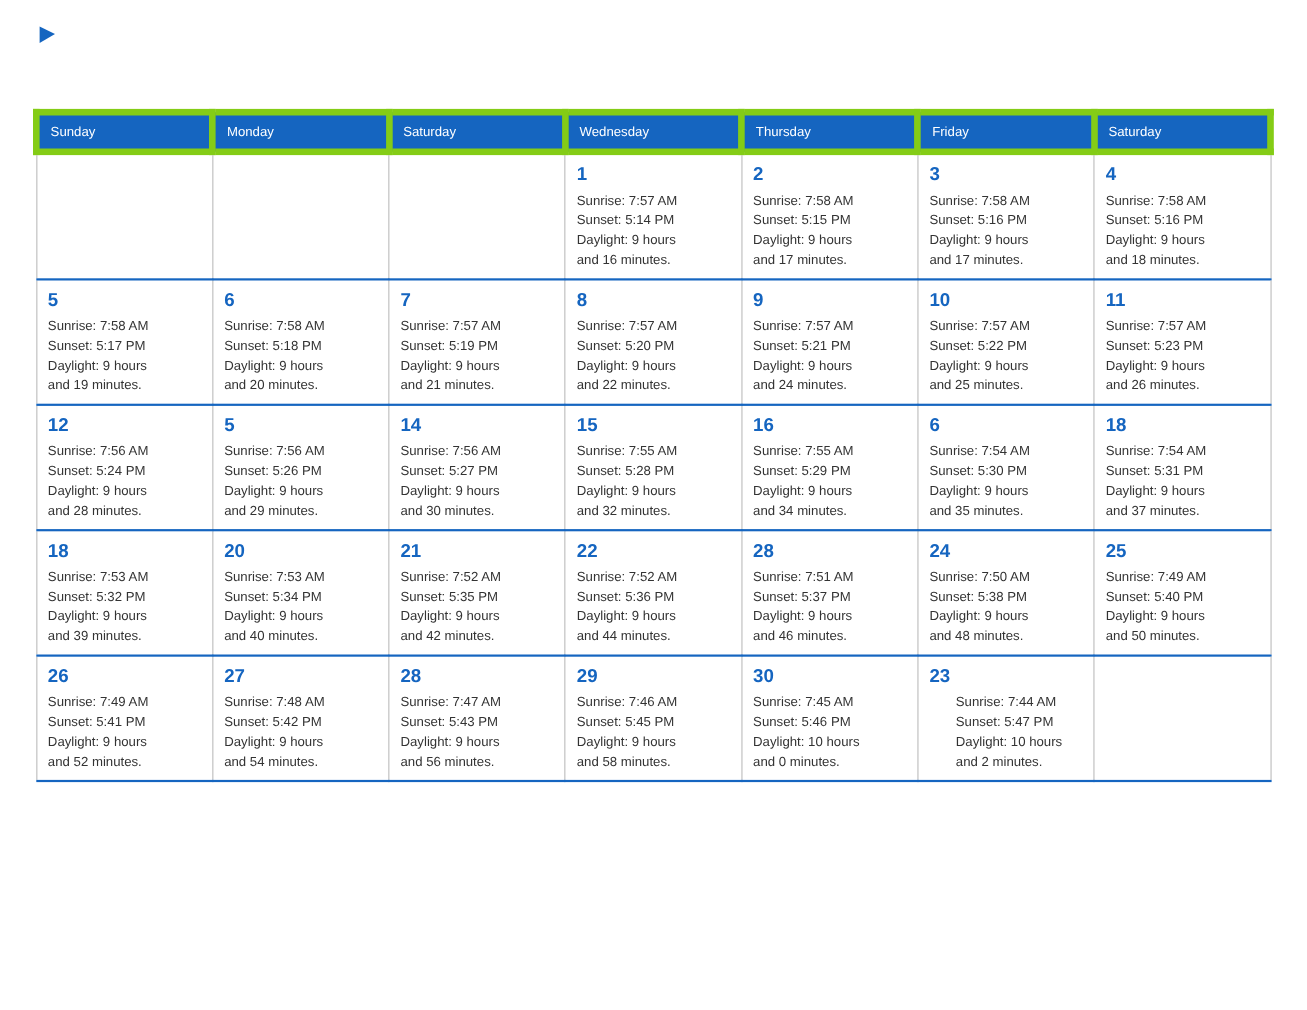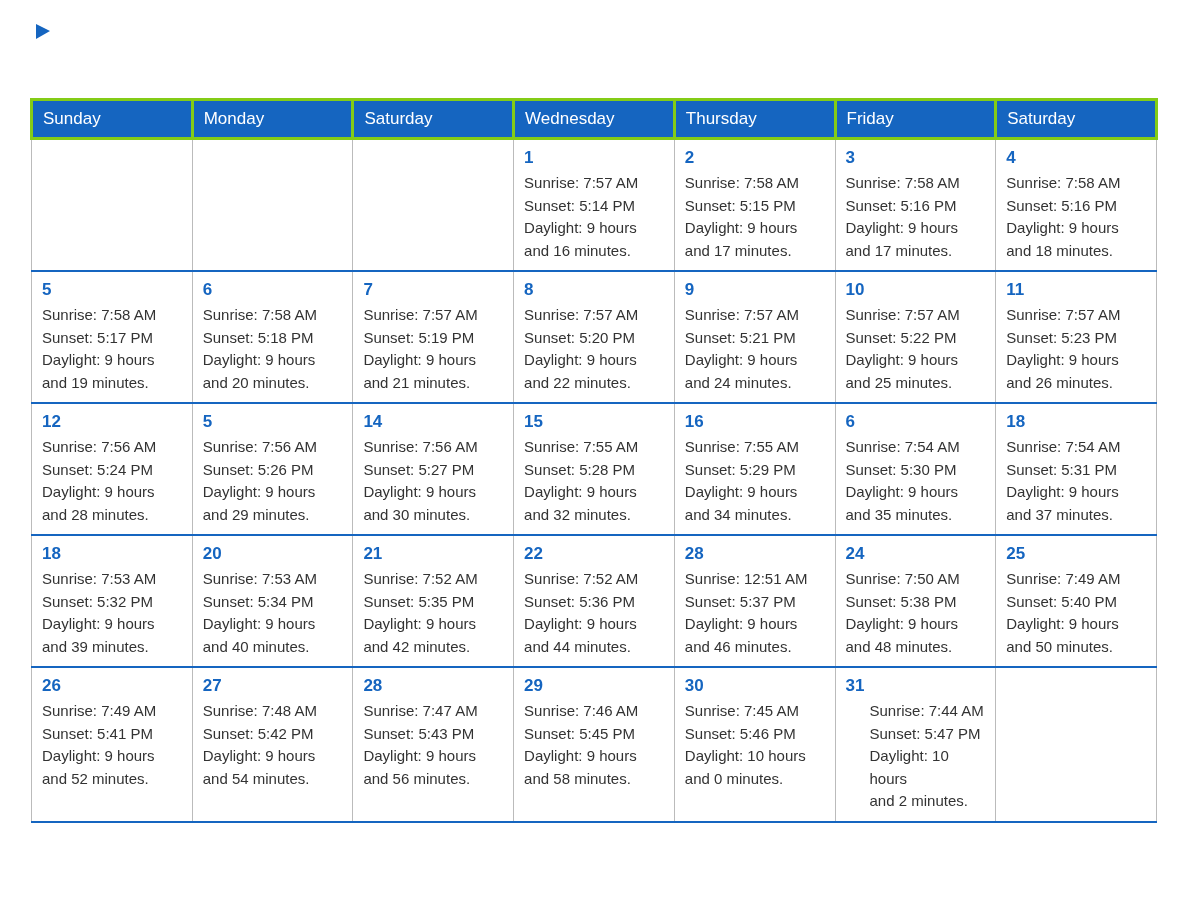--- a/index.html
+++ b/index.html
@@ -41,46 +41,46 @@
       margin-top: 4px;
     }
     .calendar {
       width: 100%;
       border-collapse: collapse;
       border: 1px solid #999;
     }
     .calendar thead th {
       background-color: #1565c0;
       color: #fff;
-      font-size: 17px;
+      font-size: 12px;
       font-weight: normal;
       padding: 8px 10px;
       text-align: left;
-      border: 3px solid #84cc16;
+      border: 6px solid #84cc16;
     }
     .calendar tbody td {
       vertical-align: top;
       border: 1px solid #bbb;
       padding: 8px 10px;
       width: 14.28%;
       min-height: 110px;
       height: 110px;
     }
     .calendar tbody tr {
       border-bottom: 2px solid #1565c0;
     }
     .day-number {
       font-size: 17px;
       font-weight: bold;
       color: #1565c0;
       margin-bottom: 4px;
       display: block;
     }
     .day-info {
-      font-size: 15px;
+      font-size: 12px;
       color: #333;
       line-height: 1.5;
     }
     .empty-cell {
       background: #fff;
     }
   </style>
 </head>
 <body>
 
@@ -276,21 +276,21 @@
         </td>
         <td>
           <span class="day-number">22</span>
           <div class="day-info" style="white-space: pre-line;">Sunrise: 7:52 AM
 Sunset: 5:36 PM
 Daylight: 9 hours
 and 44 minutes.</div>
         </td>
         <td>
           <span class="day-number">28</span>
-          <div class="day-info" style="white-space: pre-line;">Sunrise: 12:51 AM
+          <div class="day-info" style="white-space: pre-line;">Sunrise: 7:51 AM
 Sunset: 5:37 PM
 Daylight: 9 hours
 and 46 minutes.</div>
         </td>
         <td>
           <span class="day-number">24</span>
           <div class="day-info" style="white-space: pre-line;">Sunrise: 7:50 AM
 Sunset: 5:38 PM
 Daylight: 9 hours
 and 48 minutes.</div>
@@ -333,21 +333,21 @@
 and 58 minutes.</div>
         </td>
         <td>
           <span class="day-number">30</span>
           <div class="day-info" style="white-space: pre-line;">Sunrise: 7:45 AM
 Sunset: 5:46 PM
 Daylight: 10 hours
 and 0 minutes.</div>
         </td>
         <td>
-          <span class="day-number">31</span>
+          <span class="day-number">23</span>
           <div class="day-info" style="white-space: pre-line; margin-left: 24px;">Sunrise: 7:44 AM
 Sunset: 5:47 PM
 Daylight: 10 hours
 and 2 minutes.</div>
         </td>
         <td class="empty-cell"></td>
       </tr>
     </tbody>
 </table>
 

